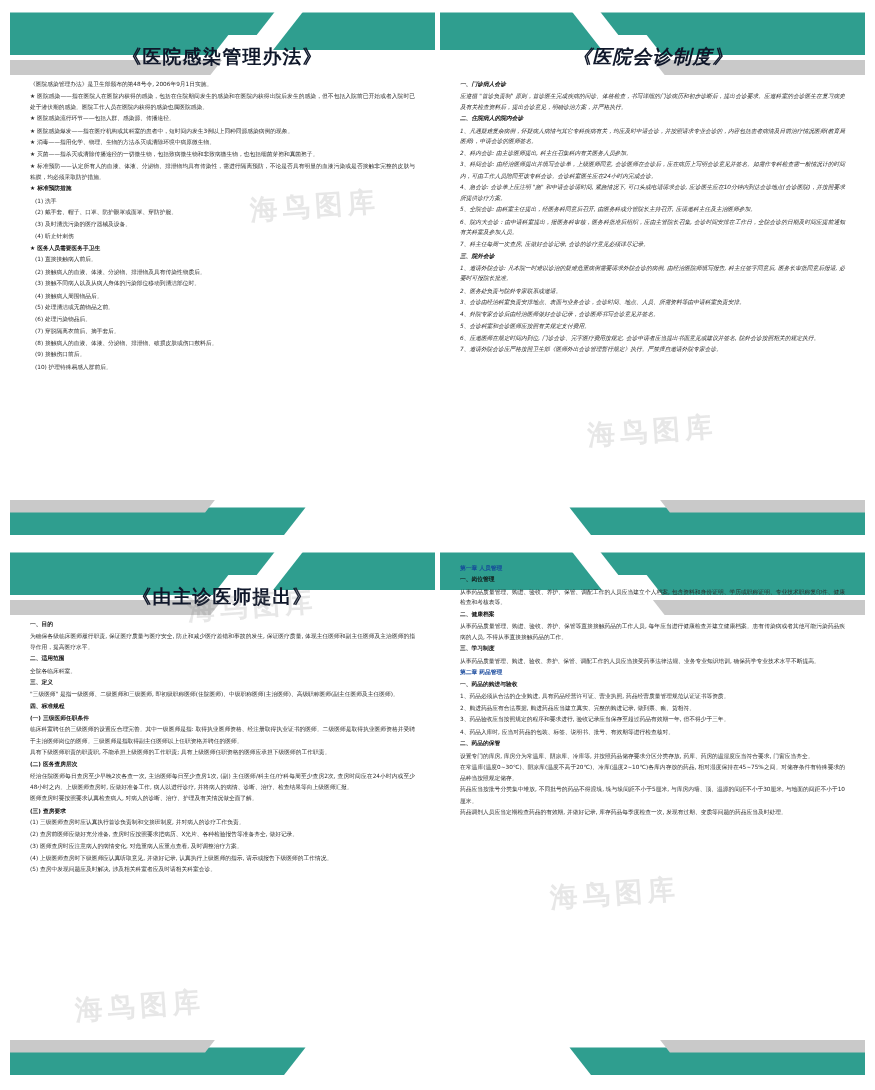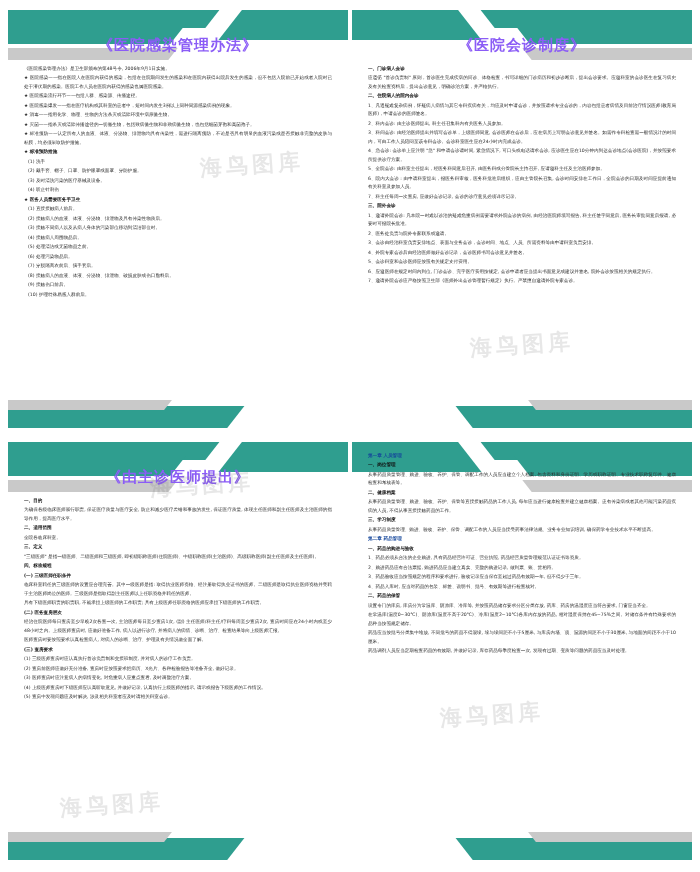--- a/index.html
+++ b/index.html
@@ -11,21 +11,21 @@
     position:relative;
   }
   .sheet{
     position:absolute;
     width:340px;height:418px;
     background:#ffffff;
     overflow:hidden;
     box-sizing:border-box;
   }
   .s-tl{left:8px;top:10px;}
-  .s-tr{left:352px;top:10px;}
+  .s-tr{left:352px;top:10px;font-style:italic;}
   .s-bl{left:8px;top:442px;}
   .s-br{left:352px;top:442px;}
 
   
   .band{
     position:absolute;top:0;left:0;width:100%;height:66px;
     overflow:hidden;
   }
   .band .teal{
     position:absolute;top:-40px;left:-30px;
@@ -70,21 +70,21 @@
   }
   .band-b.right .tealb{left:auto;right:-30px;transform:skewX(38deg);}
   .band-b.right .grayb{left:auto;right:-40px;transform:skewX(38deg);}
 
   .title{
     position:relative;
     text-align:center;
     font-family:"DejaVu Sans","Liberation Sans",sans-serif;
     font-weight:bold;
     font-size:15px;
-    color:#8b5cf6;
+    color:#0f172a;
     letter-spacing:1px;
     margin-top:26px;
     z-index:5;
   }
   .body{
     position:relative;
     padding:10px 16px 0 16px;
     font-size:4.6px;
     line-height:1.85;
     color:#2b2b2b;

